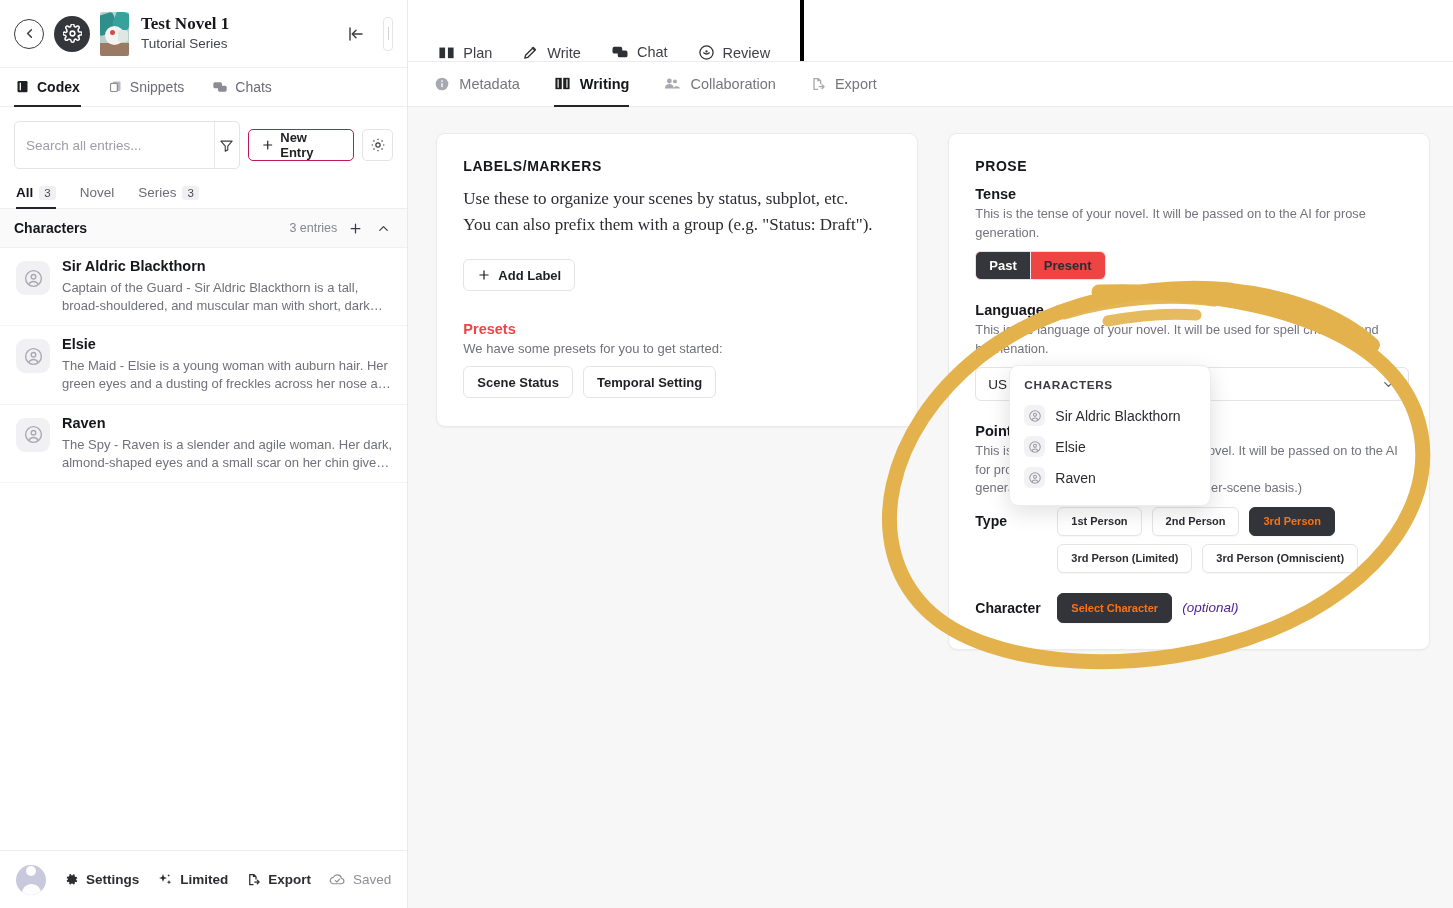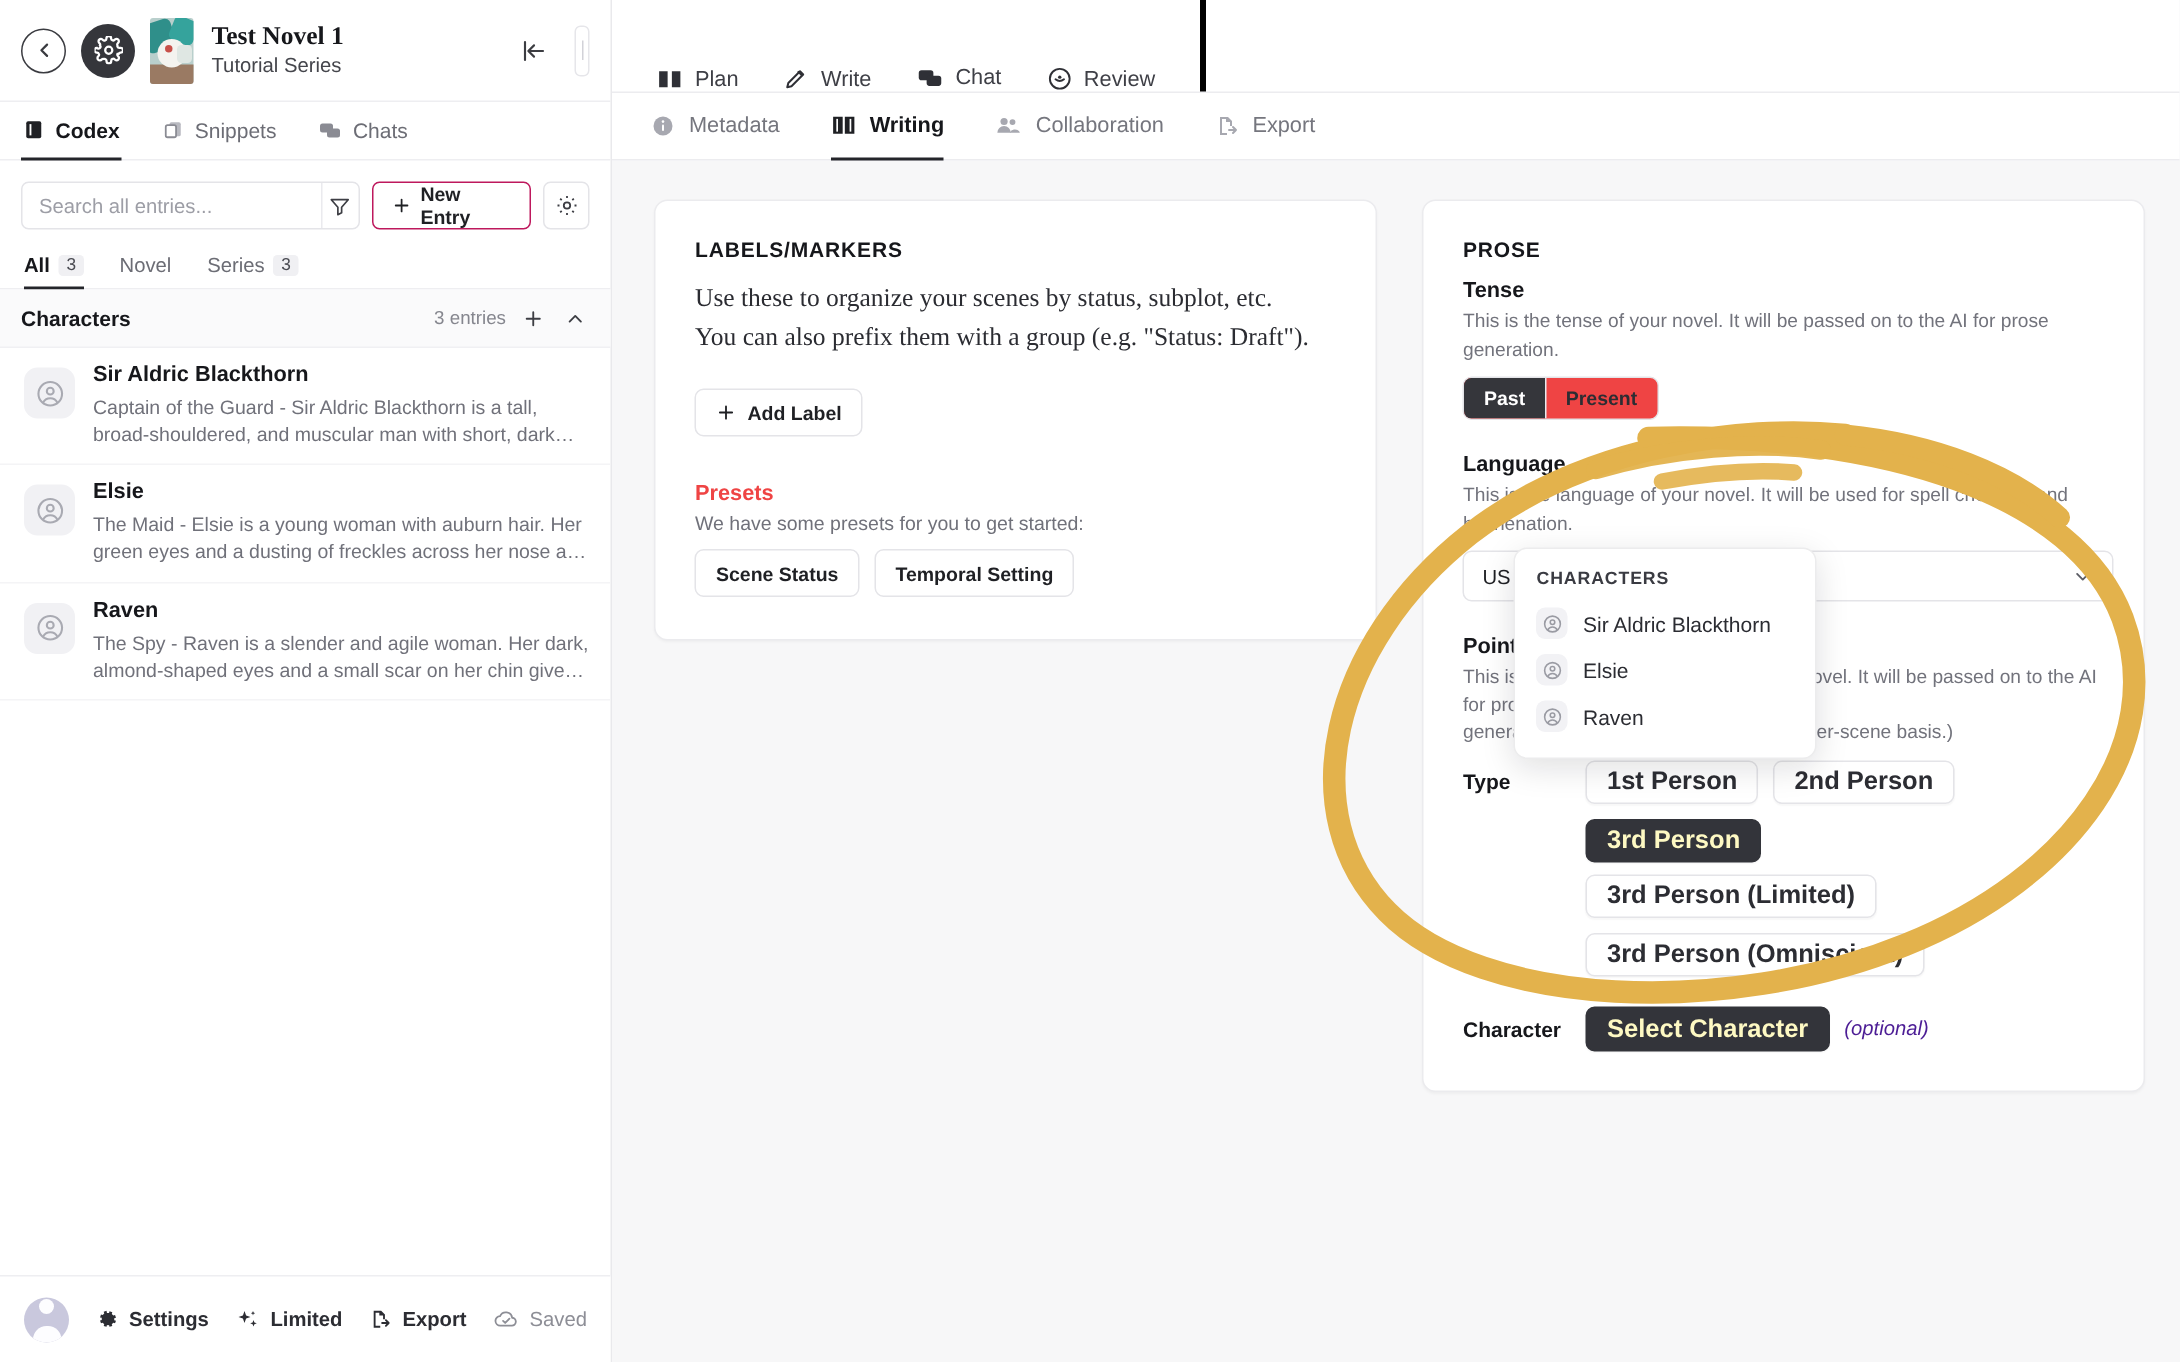--- a/index.html
+++ b/index.html
@@ -69,21 +69,21 @@
   }
   .sb-tab {
     display: flex; align-items: center; gap: 7px;
     font-size: 14px; color: #6c6d75; cursor: pointer;
     border-bottom: 2.5px solid transparent; margin-bottom: -1px; padding: 0 1px;
   }
   .sb-tab.active { color: #16171b; font-weight: bold; border-bottom-color: #24252a; }
 
   .sb-search-row { display: flex; align-items: center; gap: 8px; padding: 14px 14px 8px 14px; }
   .search-wrap {
-    flex: 1 1 auto; height: 32px; display: flex; align-items: center;
+    flex: 1 1 auto; height: 48px; display: flex; align-items: center;
     border: 1px solid #e4e4e8; border-radius: 5px; background: #fff; overflow: hidden;
   }
   .search-wrap input {
     flex: 1 1 auto; height: 100%; border: 0; outline: none;
     padding: 0 11px; font-size: 13.5px; color: #1f2024; background: transparent;
     font-family: "Liberation Sans", sans-serif;
   }
   .search-wrap input::placeholder { color: #9d9ea6; }
   .filter-btn {
     width: 33px; height: 100%; border-left: 1px solid #eaeaee;
@@ -185,24 +185,24 @@
   .seg > div.on { background:#35363b; color:#fff; }
 
   .select-box {
     height: 34px; border:1px solid #e4e4e8; border-radius: 6px; background:#fff;
     display:flex; align-items:center; justify-content:space-between;
     padding: 0 12px; font-size: 13.5px; color:#1f2024; cursor:pointer;
   }
   .pill {
     display:inline-flex; align-items:center; justify-content:center;
     height: 29px; padding: 0 13px; border:1px solid #e4e4e8; border-radius:6px;
-    background:#fff; font-size:17px; font-weight:bold; color:#2c2d33; cursor:pointer;
+    background:#fff; font-size:11px; font-weight:bold; color:#2c2d33; cursor:pointer;
     box-shadow: 0 1px 1px rgba(16,17,20,.03);
   }
-  .pill.on { background:#33343a; color:#fef9c3; border-color:#33343a; }
+  .pill.on { background:#33343a; color:#f97316; border-color:#33343a; }
   .row-lab { width: 82px; font-size: 14px; font-weight:bold; color:#16171b; flex:0 0 auto; }
   .optional { font-size: 13.5px; color:#4c1d95; font-style: italic; }
 
   .dropdown {
     position:absolute; background:#fff; border:1px solid #ececed; border-radius: 9px;
     box-shadow: 0 6px 22px rgba(16,17,20,.13); padding: 10px 0 12px 0; width: 202px; z-index: 12;
   }
   .dd-head { font-size: 11.8px; font-weight:bold; letter-spacing:.05em; color:#3a3b42; padding: 2px 14px 8px 14px; }
   .dd-item { display:flex; align-items:center; gap:10px; padding: 5px 14px; cursor:pointer; font-size:14px; color:#2b2c32; }
   .dd-av { width:21px;height:21px;border-radius:6px;background:#f2f2f5;display:flex;align-items:center;justify-content:center;flex:0 0 auto; }

